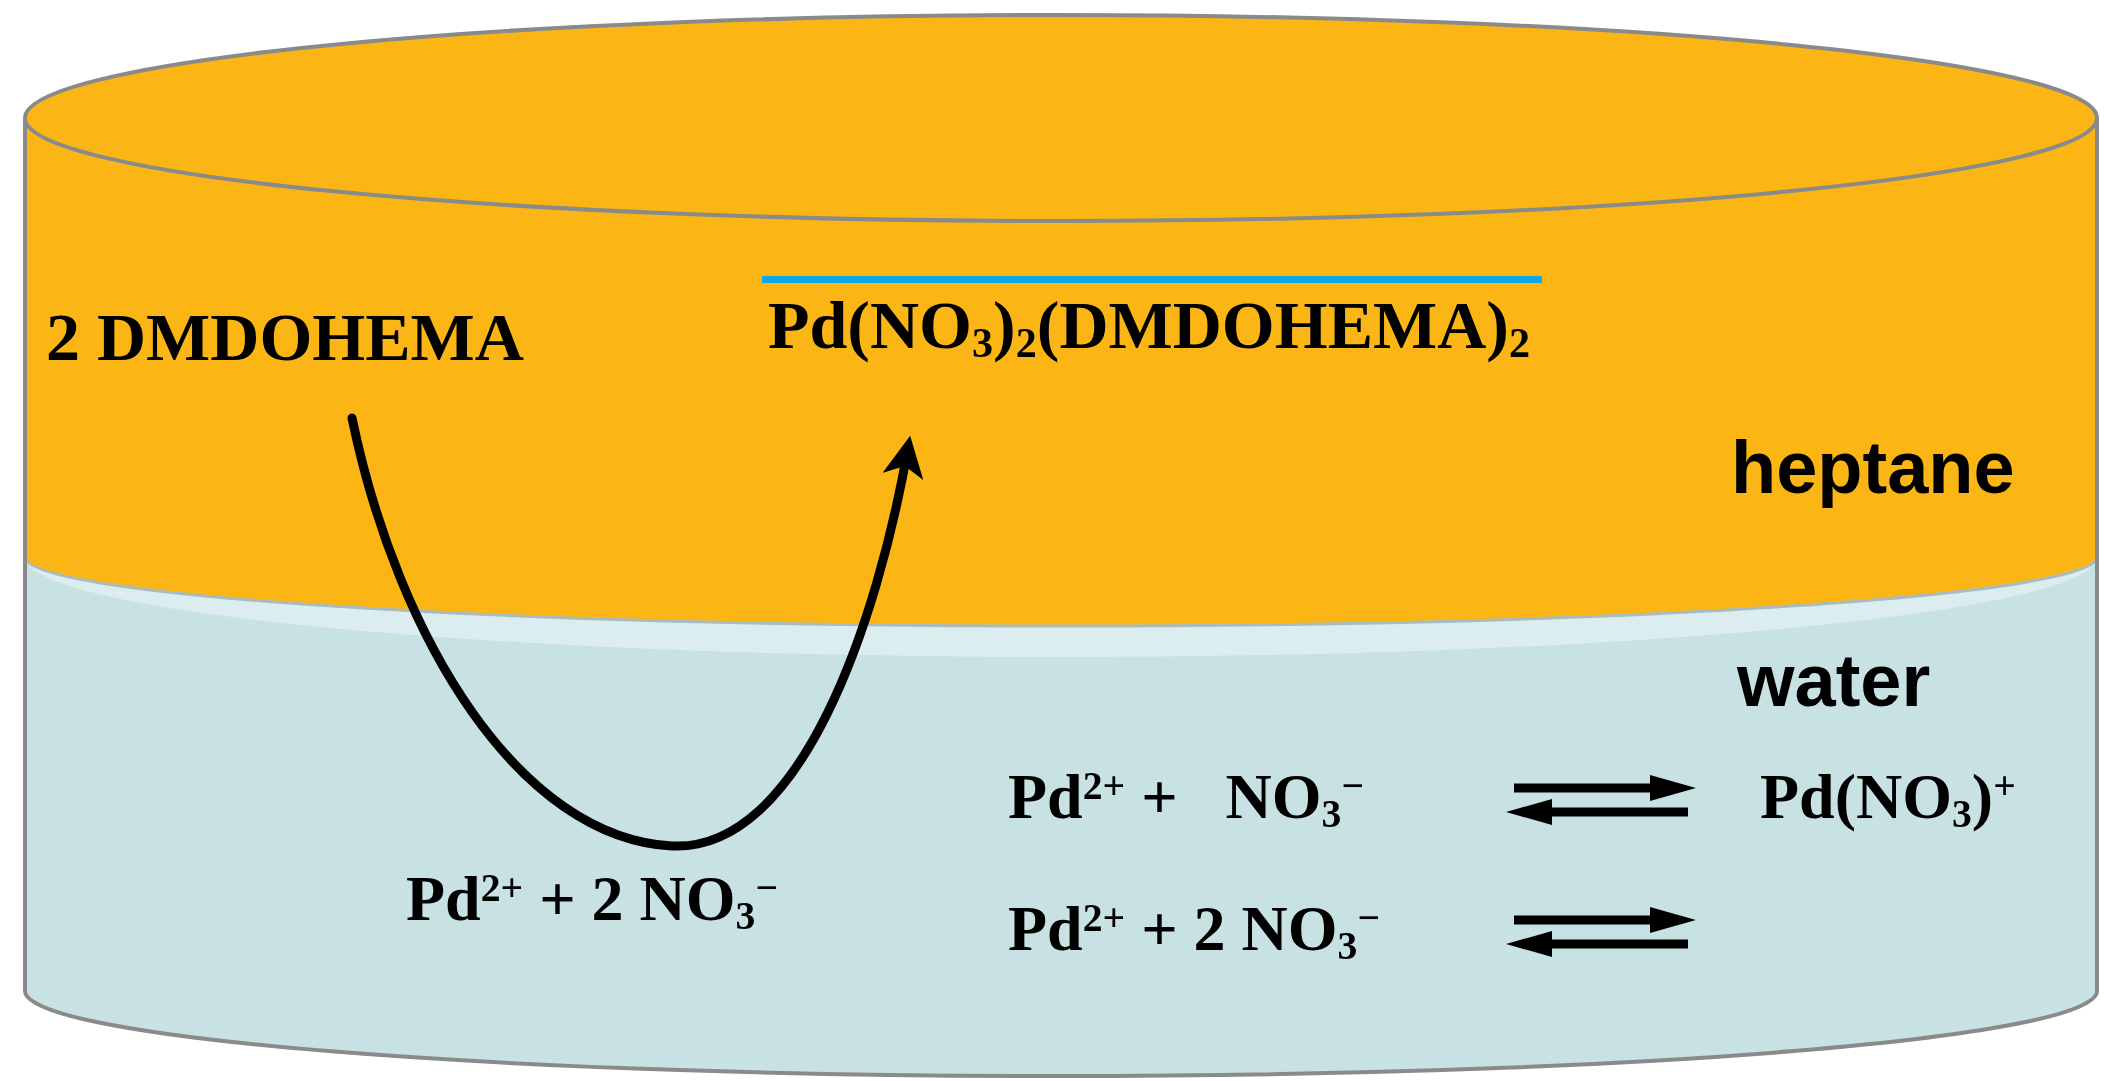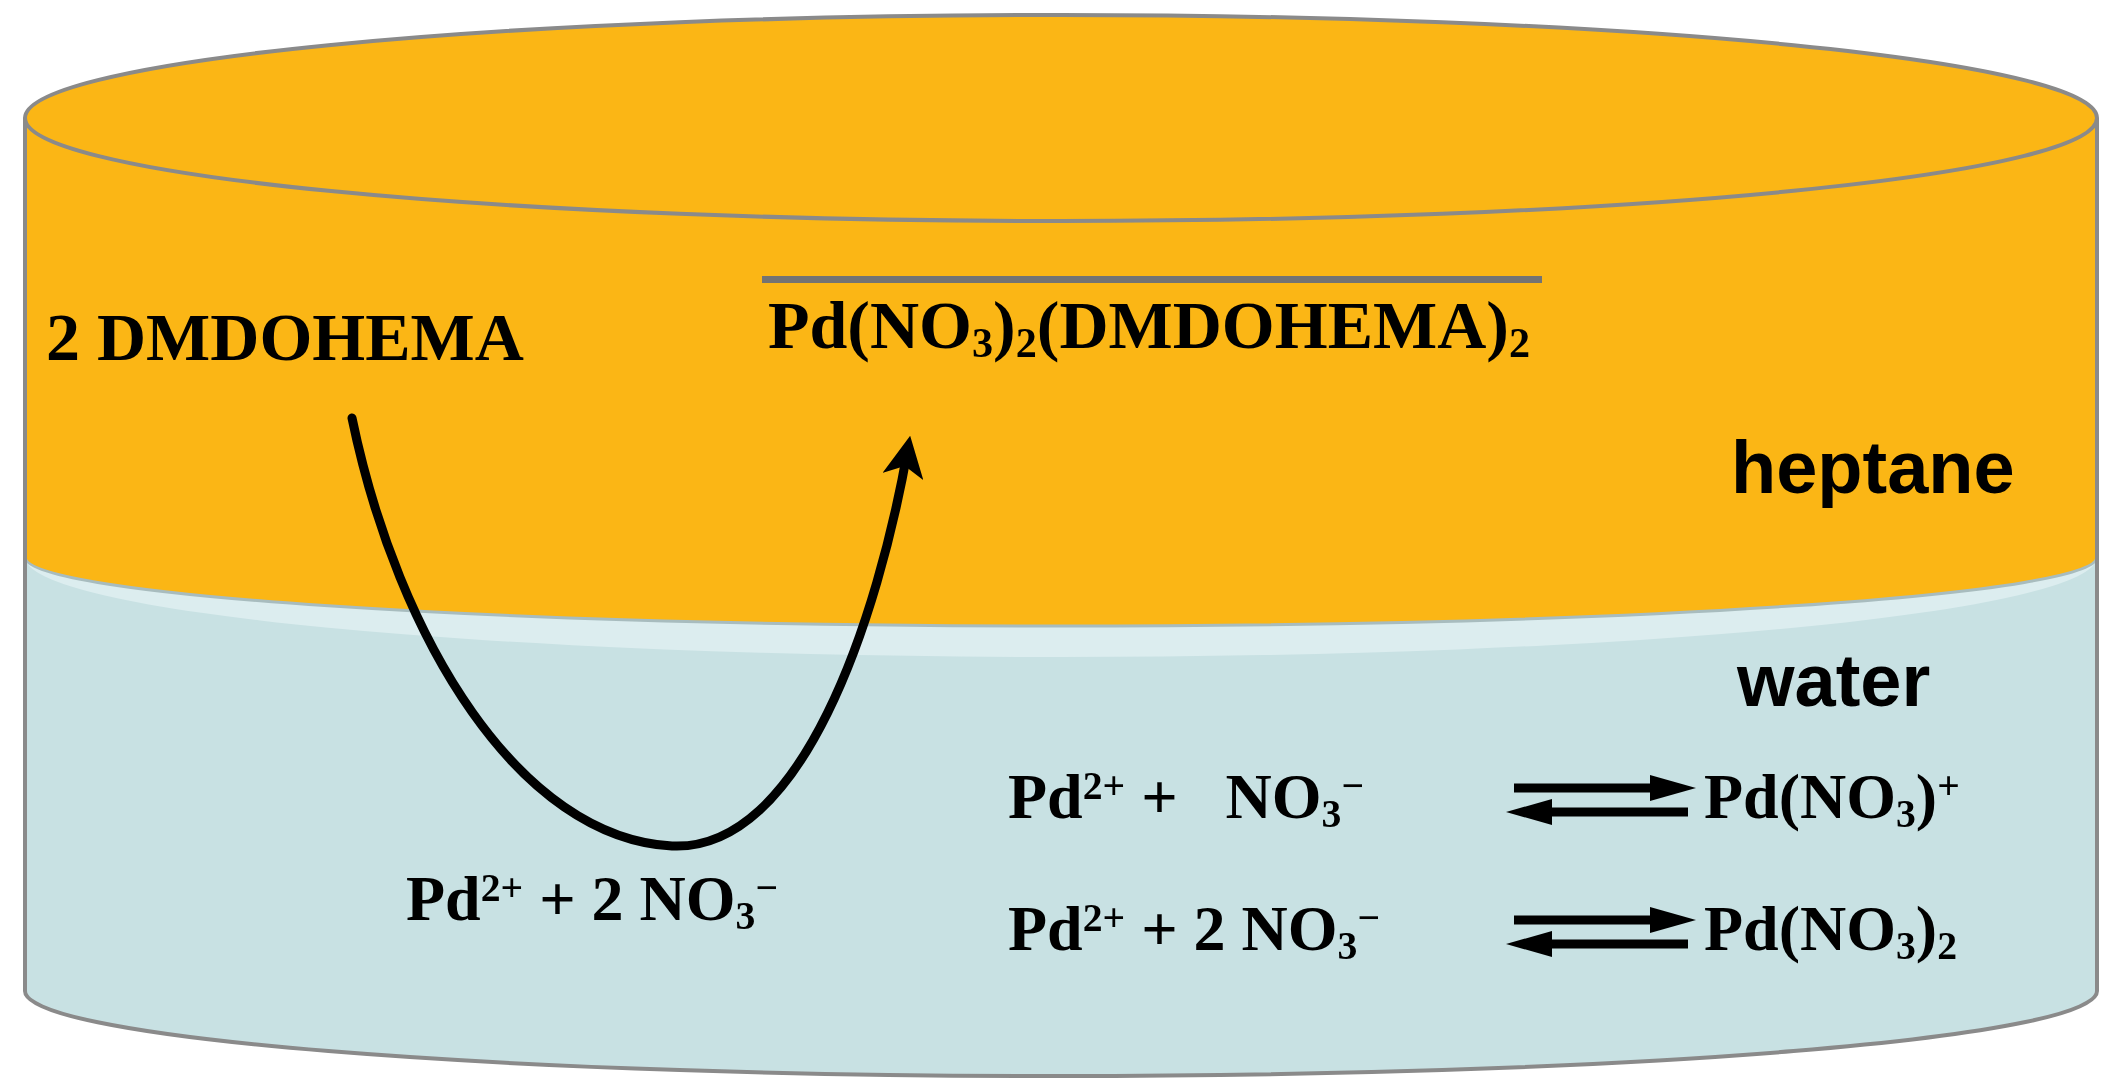--- a/index.html
+++ b/index.html
@@ -31,31 +31,31 @@
     line-height: 0;
   }
   .phase-label {
     font-family: "Liberation Sans", sans-serif;
     font-size: 74px;
     font-weight: bold;
     color: #000;
   }
   .overline-box {
     display: inline-block;
-    border-top: 7px solid #737373;
+    border-top: 7px solid #0ea5e9;
     padding: 3px 12px 0 6px;
   }
   .eq-row {
     display: flex;
     align-items: center;
     margin-bottom: 58px;
     gap: 8px;
   }
   .eq-left { display: inline-block; min-width: 490px; }
-  .eq-right { }
+  .eq-right { margin-left: 56px; }
   .eq-arrow { flex: 0 0 auto; margin-top: 6px; }
 </style>
 </head>
 <body>
 
 <div class="canvas">
 
   <svg class="scene" width="2121" height="1081" viewBox="0 0 2121 1081">
     <defs>
       <marker id="arrowhead" viewBox="0 0 10 10" refX="7" refY="5" markerWidth="4.6" markerHeight="4.6" orient="auto">
@@ -104,18 +104,17 @@
     </div>
 
     <div class="eq-row">
       <span class="formula eq-left">Pd<sup>2+</sup> + 2 NO<sub>3</sub><sup>−</sup></span>
       <svg class="eq-arrow" width="190" height="54" viewBox="0 0 190 54">
         <line x1="8" y1="15" x2="150" y2="15" stroke="#000" stroke-width="9"></line>
         <polygon points="144,2 190,15 144,28" fill="#000"></polygon>
         <line x1="182" y1="39" x2="40" y2="39" stroke="#000" stroke-width="9"></line>
         <polygon points="46,26 0,39 46,52" fill="#000"></polygon>
       </svg>
-      <span class="formula eq-right">Pd(NO<sub>3</sub>)<sub>2</sub></span>
     </div>
 
   </div>
 
 </div>
 
 </body></html>

